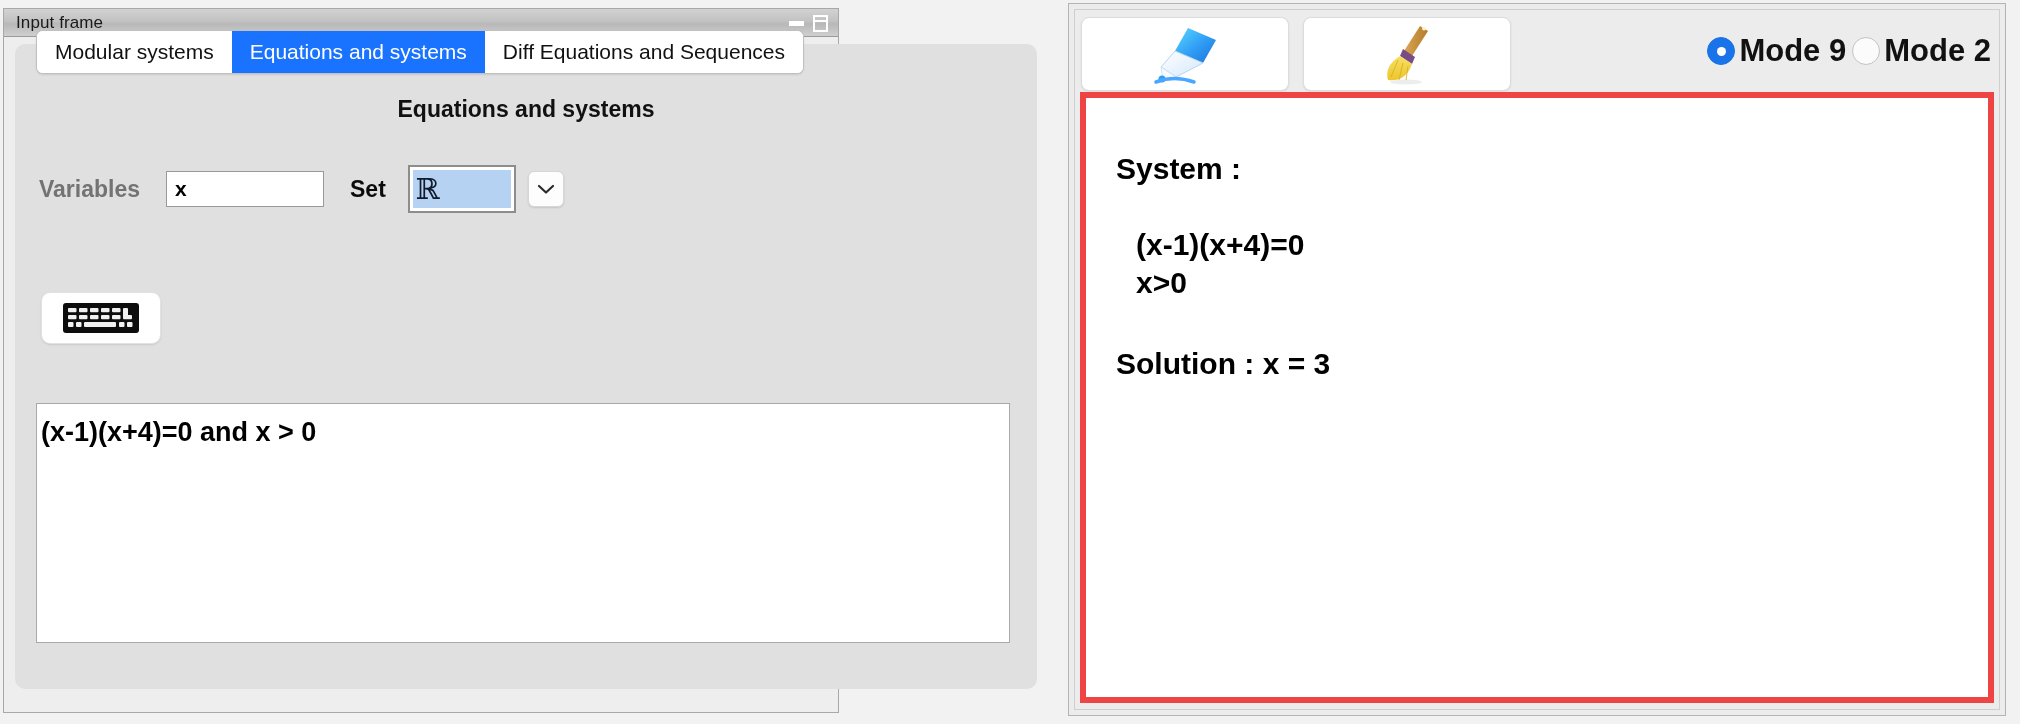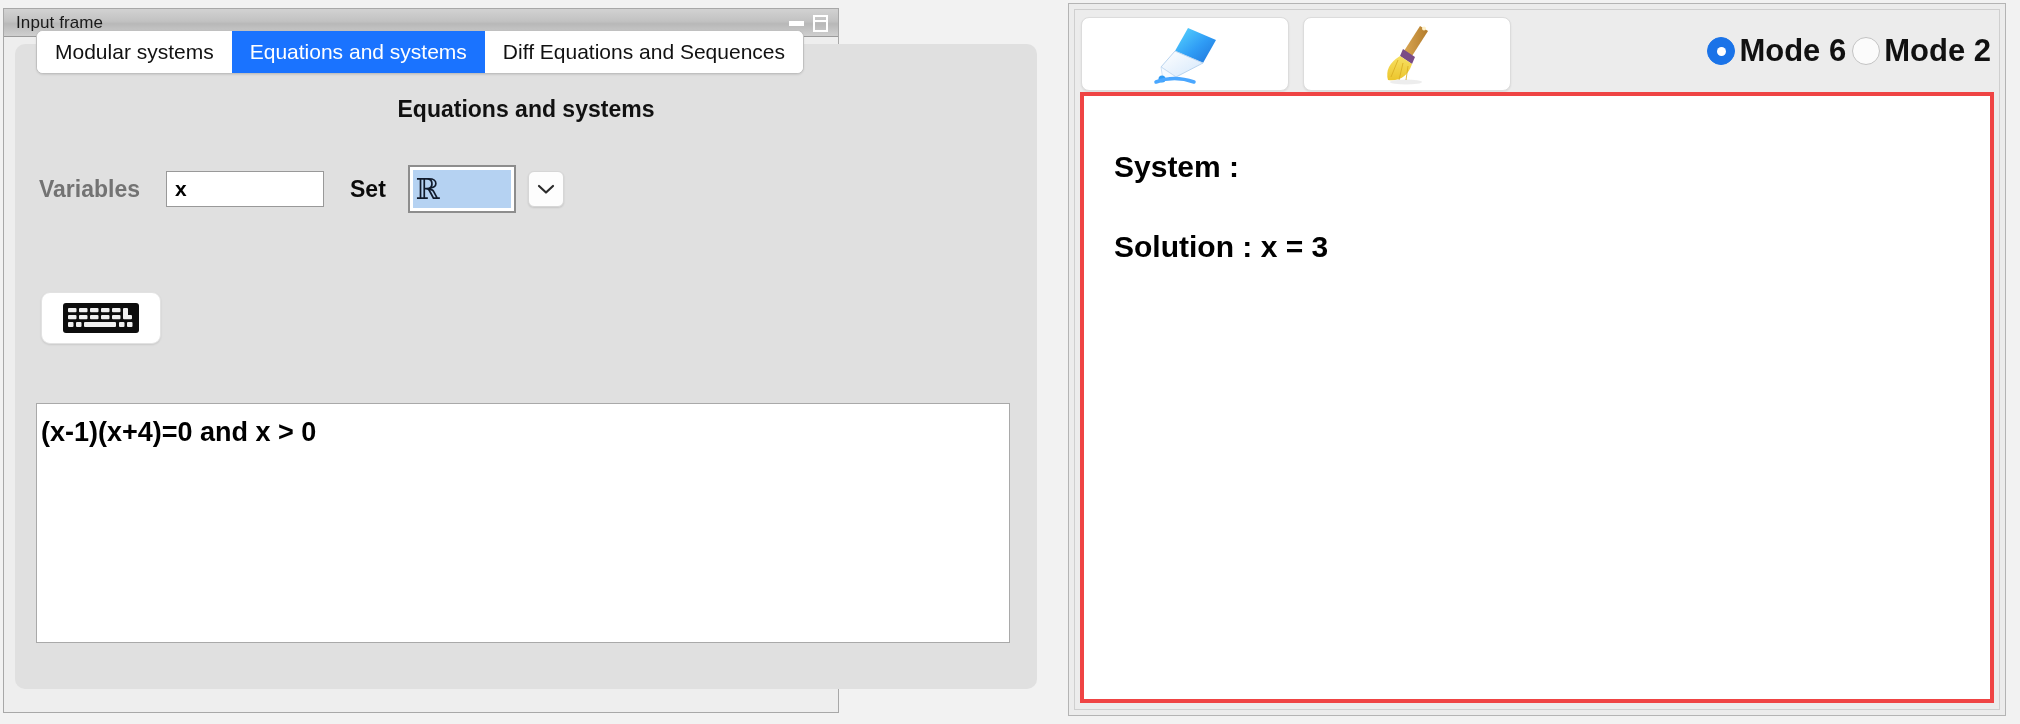--- a/index.html
+++ b/index.html
@@ -337,21 +337,21 @@
     color: #111111;
     margin-left: 4px;
     font-family: "Liberation Sans", sans-serif;
     white-space: nowrap;
   }
 
   #output-area {
     flex: 1 1 auto;
     margin: 0 5px 6px 5px;
     background: #ffffff;
-    border: 4px solid #ef4444;
+    border: 6px solid #ef4444;
     box-sizing: border-box;
     padding: 48px 0 16px 30px;
     position: relative;
   }
   .out-heading {
     font-size: 30px;
     font-weight: bold;
     color: #000000;
     font-family: "Liberation Sans", sans-serif;
   }
@@ -484,29 +484,33 @@
             <path d="M27 41 L23 58" fill="none"></path>
             <path d="M32 44 L30 58" fill="none"></path>
           </g>
           <ellipse cx="30" cy="60" rx="16" ry="2.5" fill="#000000" opacity="0.07"></ellipse>
         </svg>
       </div>
 
       <div id="mode-group">
         <div class="radio-item">
           <span class="radio-dot on"></span>
-          <span class="radio-label">Mode 6</span>
+          <span class="radio-label">Mode 9</span>
         </div>
         <div class="radio-item">
           <span class="radio-dot off"></span>
           <span class="radio-label">Mode 2</span>
         </div>
       </div>
     </div>
 
     <div id="output-area">
       <div id="system-block">
         <div class="out-heading">System :</div>
+        <div id="system-eqs">
+          <div class="out-eq">(x-1)(x+4)=0</div>
+          <div class="out-eq">x&gt;0</div>
+        </div>
       </div>
       <div id="solution-line" class="out-heading">Solution : x = 3</div>
     </div>
   </div>
 </div>
 
 </body></html>

